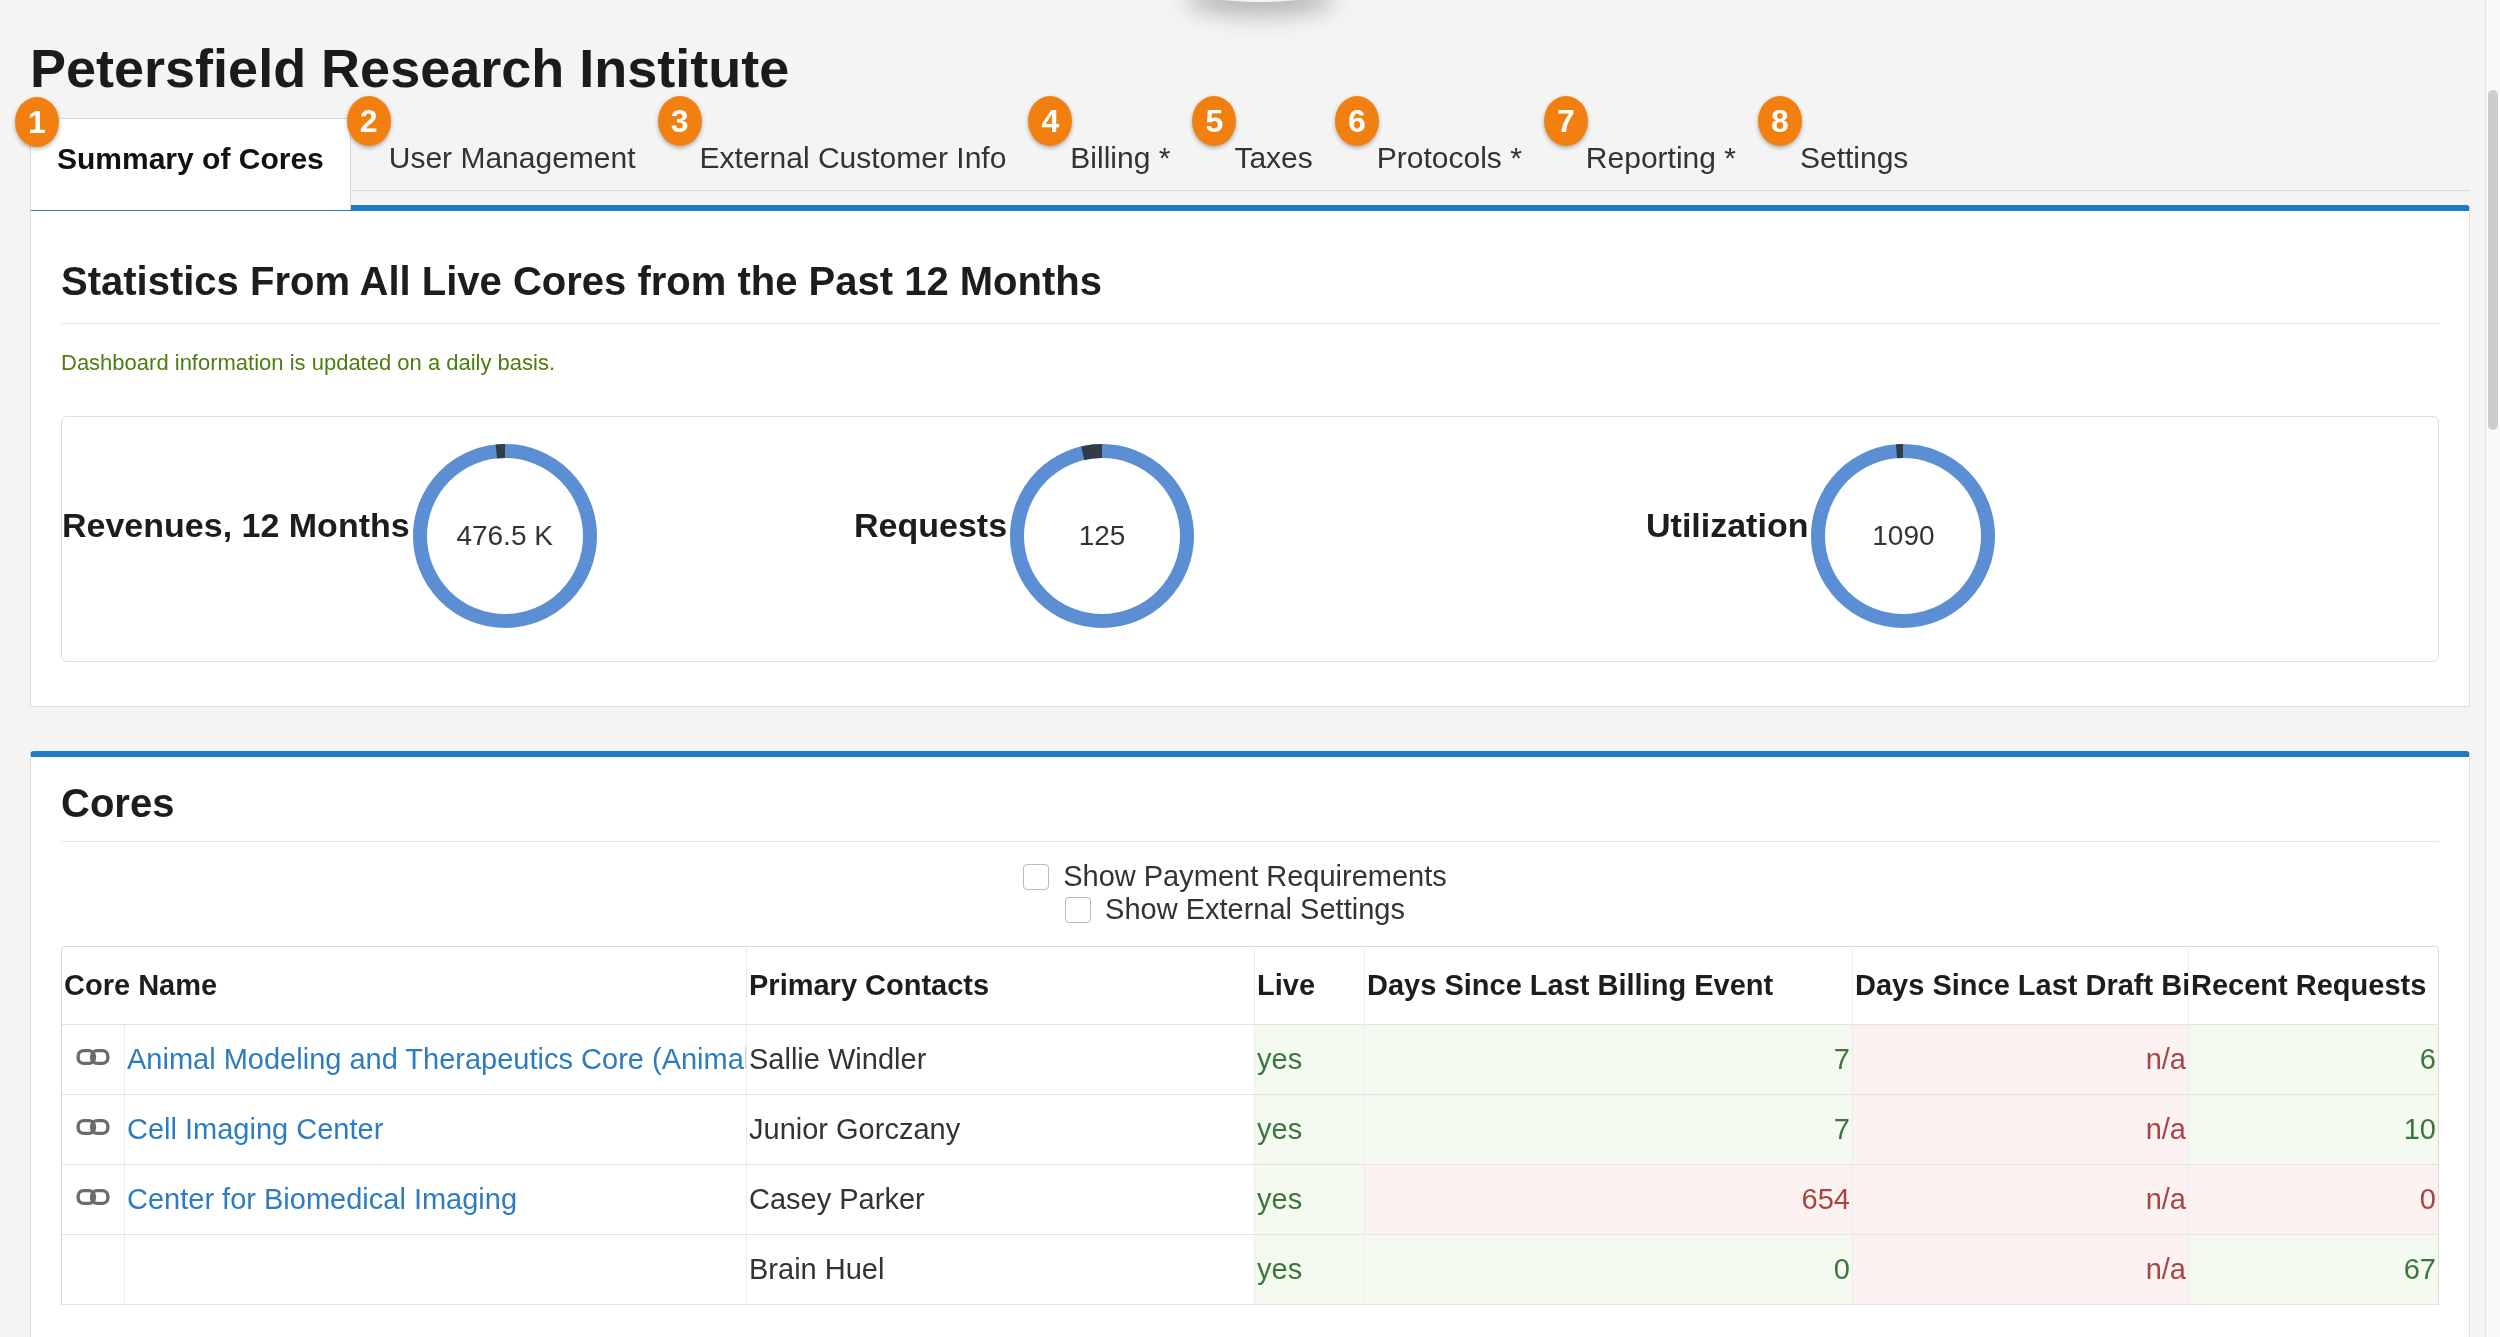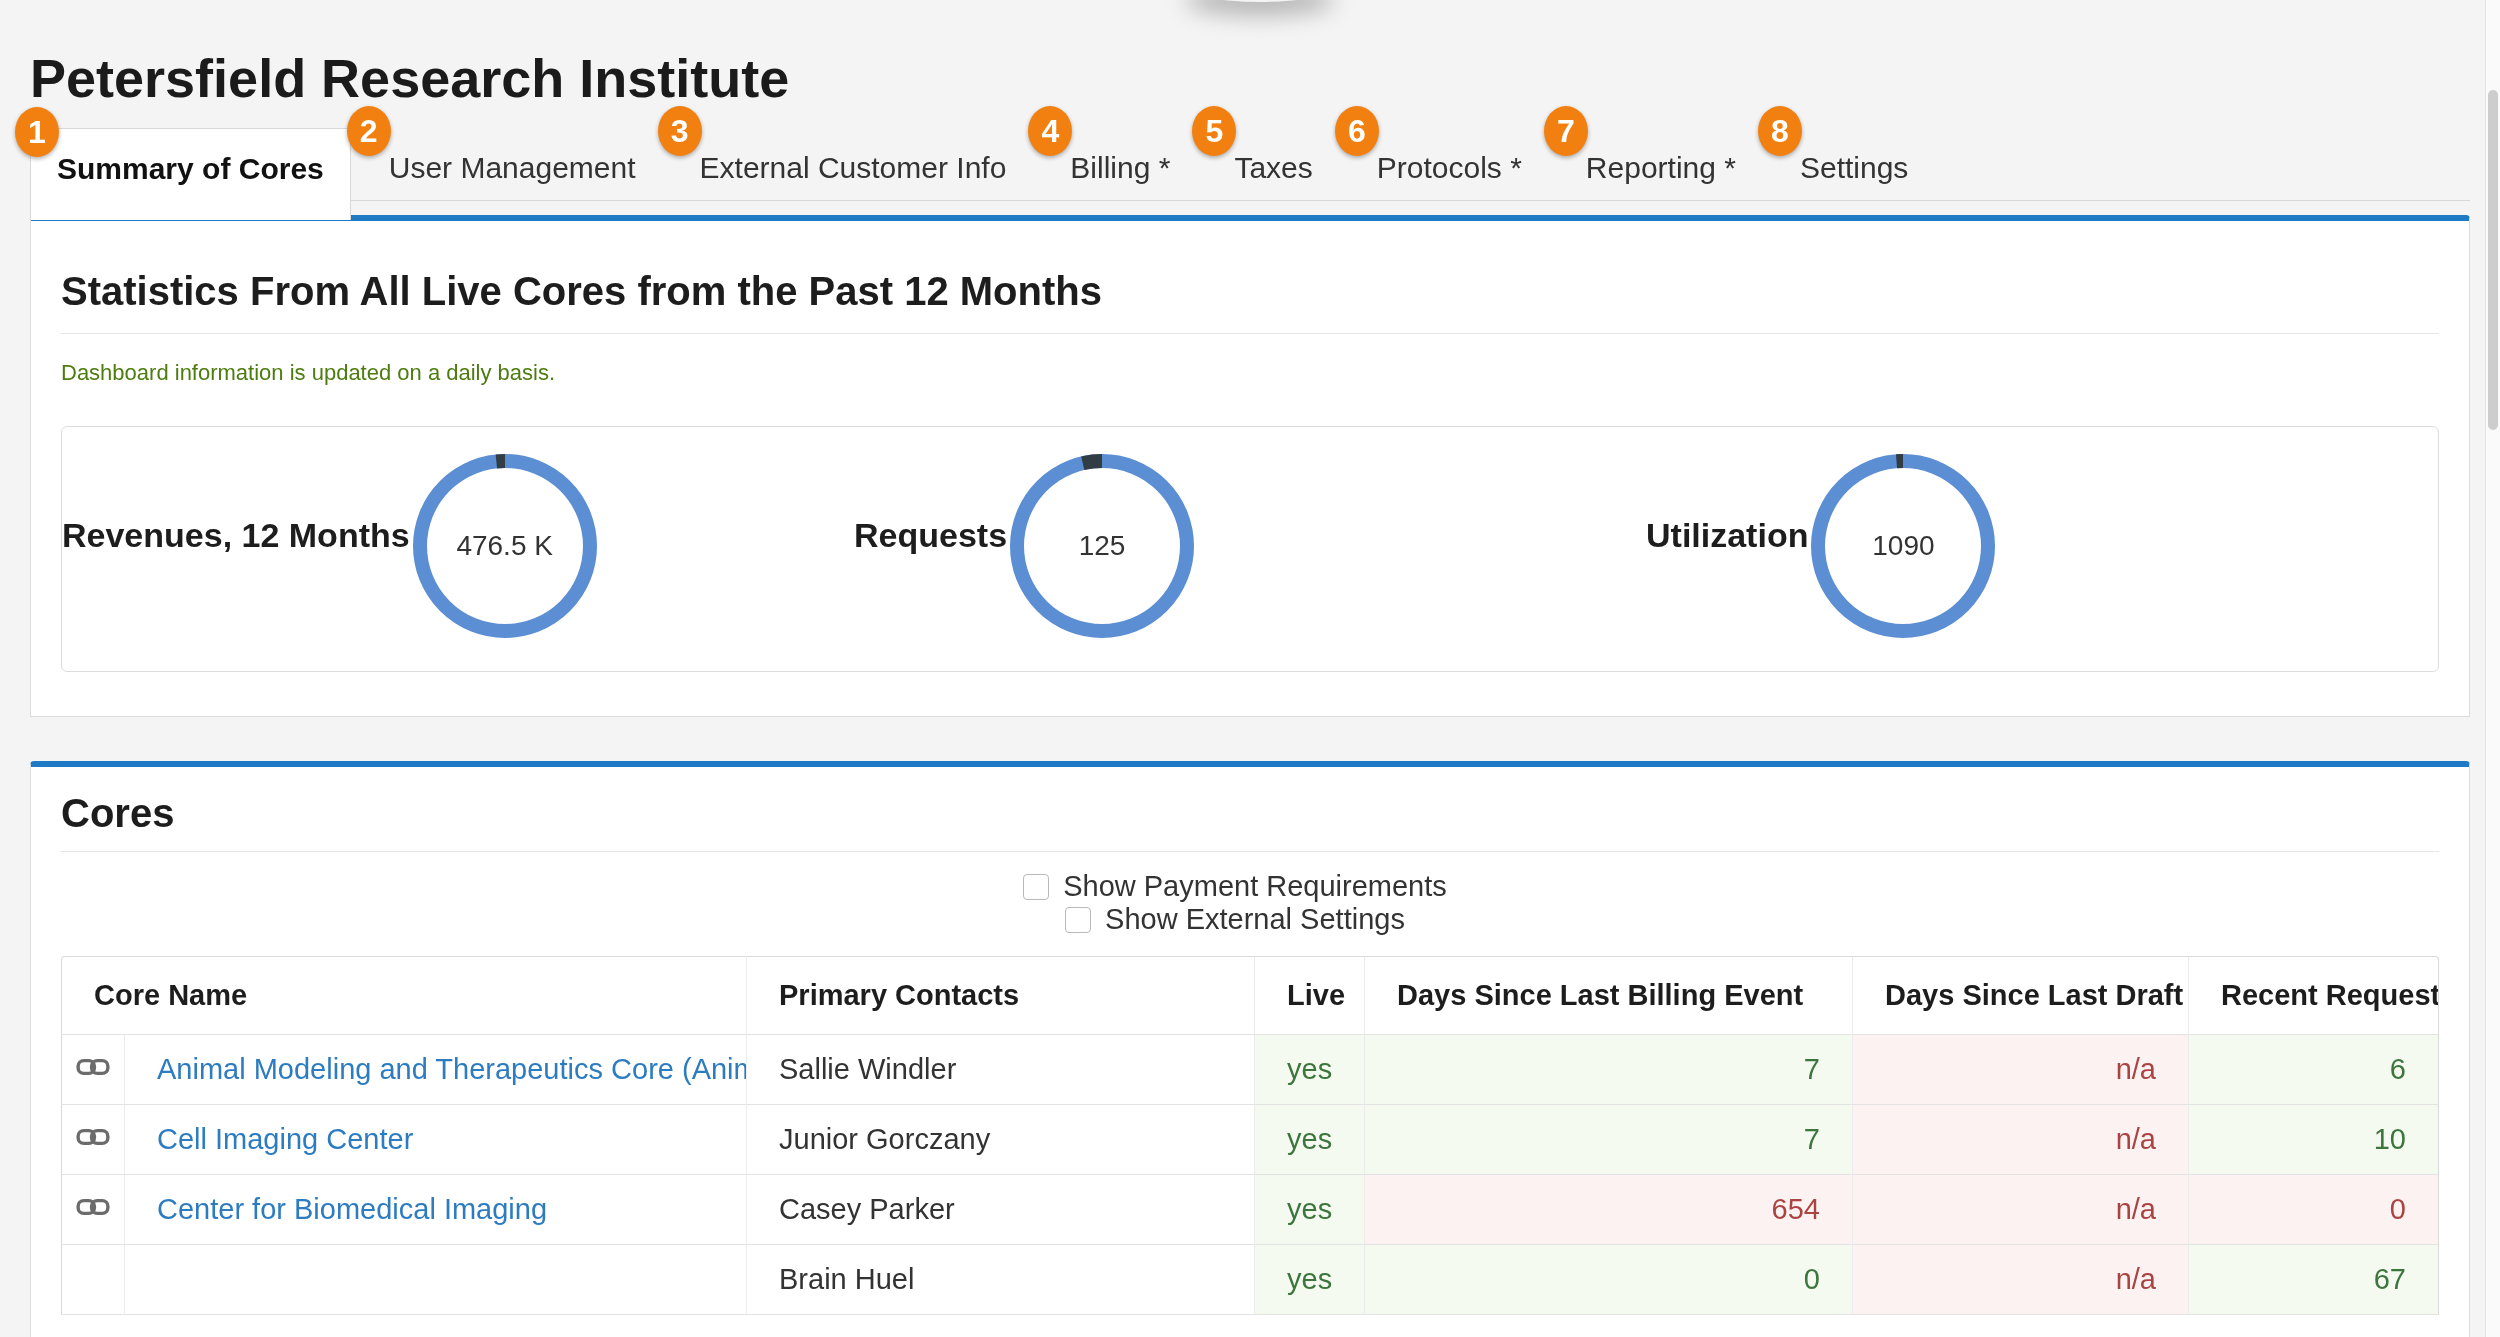--- a/index.html
+++ b/index.html
@@ -3,21 +3,21 @@
 <meta charset="utf-8">
 <style>
   html,body{margin:0;padding:0;}
   body{
     width:2500px;height:1337px;overflow:hidden;position:relative;
     background:#f4f4f4;color:#333;
     font-family:"Liberation Sans", sans-serif;
   }
   
   .page-title{
-    margin:0;padding:48px 30px 0 30px;
+    margin:0;padding:38px 30px 0 30px;
     font-size:54px;font-weight:700;color:#1b1b1b;line-height:60px;
   }
   
   .tab-strip{
     display:flex;align-items:flex-start;
     margin:26px 30px 0 30px;height:66px;
     border-bottom:1px solid #d8d8d8;
     position:relative;z-index:2;
   }
   .tab{
@@ -75,21 +75,21 @@
     width:26px;height:26px;box-sizing:border-box;background:#fff;
     border:1px solid #b9b9b9;border-radius:4px;margin-right:14px;
   }
   .filter-label{font-size:29px;color:#333;}
   
   table.cores-table{
     width:100%;border-collapse:separate;border-spacing:0;table-layout:fixed;
     font-size:29px;margin-bottom:0;
   }
   .cores-table th,.cores-table td{
-    padding:18px 32px;text-align:left;vertical-align:middle;
+    padding:18px 2px;text-align:left;vertical-align:middle;
     border-bottom:1px solid #e3e3e3;border-right:1px solid #ececec;
     overflow:hidden;white-space:nowrap;
   }
   .cores-table th{
     border-top:1px solid #d9d9d9;font-weight:700;color:#1d1d1d;
     padding-top:22px;padding-bottom:22px;background:#fff;
   }
   .cores-table th:first-child,.cores-table td:first-child{border-left:1px solid #d9d9d9;}
   .cores-table th:last-child,.cores-table td:last-child{border-right:1px solid #d9d9d9;}
   .cores-table th:first-child{border-top-left-radius:4px;}

